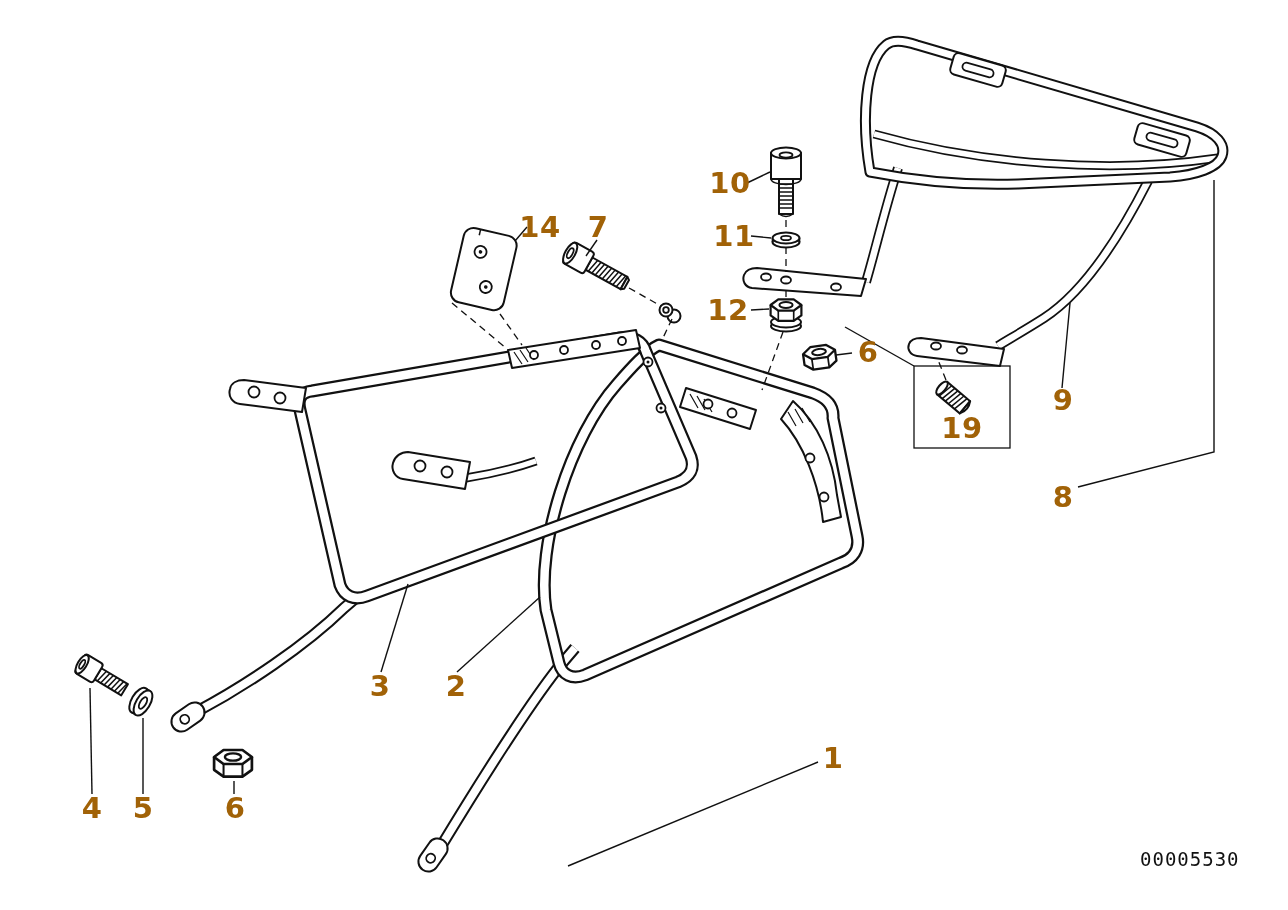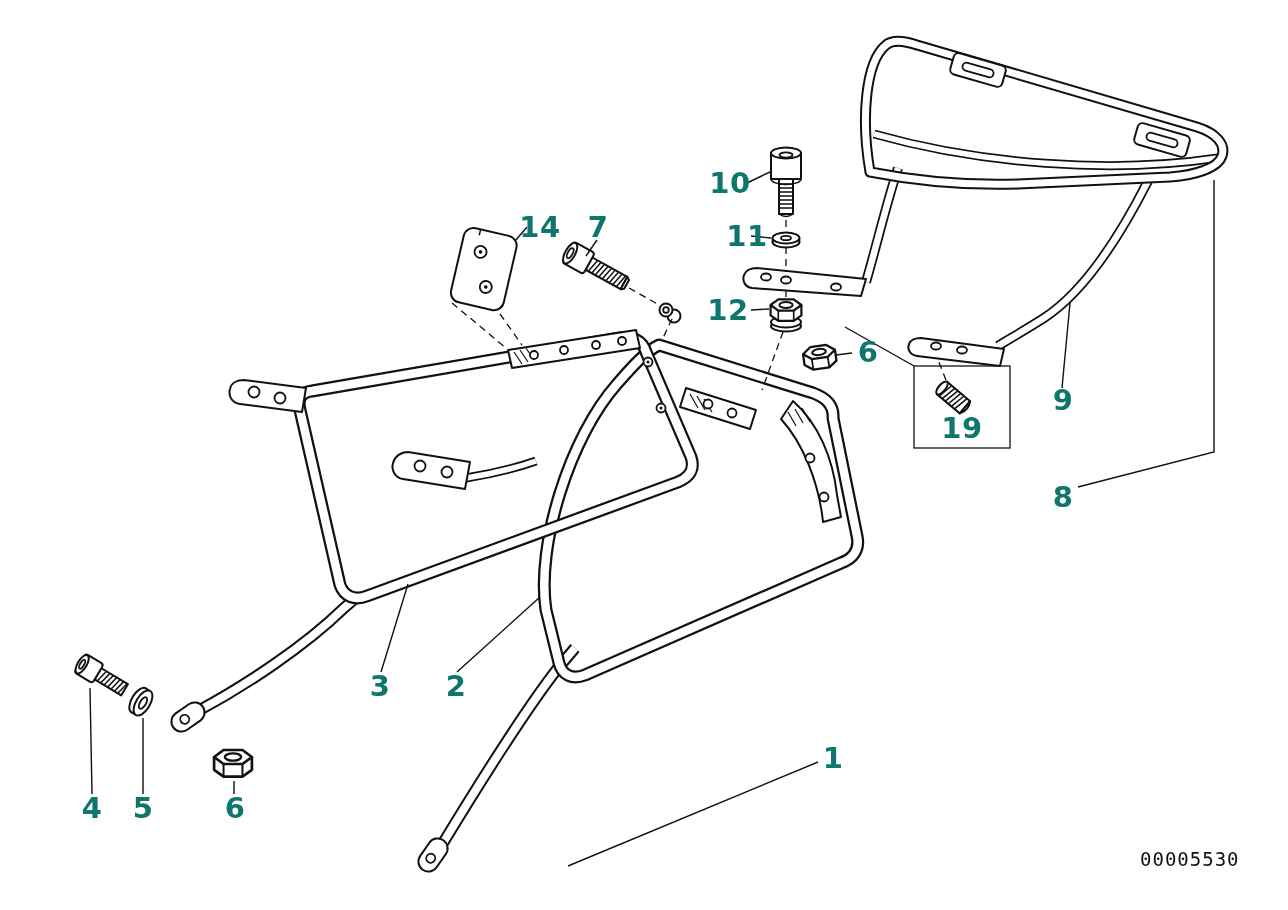--- a/index.html
+++ b/index.html
@@ -3,21 +3,21 @@
 <meta charset="utf-8">
 <style>
   html,body{margin:0;padding:0;background:#ffffff;}
   .stage{
     position:relative;width:1288px;height:910px;background:#ffffff;
     font-family:"DejaVu Sans","Liberation Sans",sans-serif;overflow:hidden;
   }
   .stage svg{position:absolute;left:0;top:0;}
   .part-label{
     position:absolute;transform:translate(-50%,-50%);
-    font-size:29px;font-weight:700;color:#0f766e;line-height:1;
+    font-size:29px;font-weight:700;color:#a16207;line-height:1;
     letter-spacing:.5px;user-select:none;cursor:pointer;
   }
   .doc-number{
     position:absolute;left:1140px;top:848px;
     font-family:"DejaVu Sans Mono","Liberation Mono",monospace;
     font-size:19px;color:#111;letter-spacing:1px;
   }
   
   .tube-out{fill:none;stroke:#111;stroke-linejoin:round;}
   .tube-in{fill:none;stroke:#fff;stroke-linejoin:round;}
@@ -247,20 +247,20 @@
 <div class="part-label" style="left:456px;top:686px;">2</div>
 <div class="part-label" style="left:380px;top:686px;">3</div>
 <div class="part-label" style="left:92px;top:808px;">4</div>
 <div class="part-label" style="left:143px;top:808px;">5</div>
 <div class="part-label" style="left:235px;top:808px;">6</div>
 <div class="part-label" style="left:868px;top:352px;">6</div>
 <div class="part-label" style="left:598px;top:227px;">7</div>
 <div class="part-label" style="left:1063px;top:497px;">8</div>
 <div class="part-label" style="left:1063px;top:400px;">9</div>
 <div class="part-label" style="left:730px;top:183px;">10</div>
-<div class="part-label" style="left:734px;top:236px;margin-left:13px;">11</div>
+<div class="part-label" style="left:734px;top:236px;">11</div>
 <div class="part-label" style="left:728px;top:310px;">12</div>
 <div class="part-label" style="left:962px;top:428px;">19</div>
 <div class="part-label" style="left:540px;top:227px;">14</div>
 
 <div class="doc-number">00005530</div>
 
 </div>
 
 </body></html>

